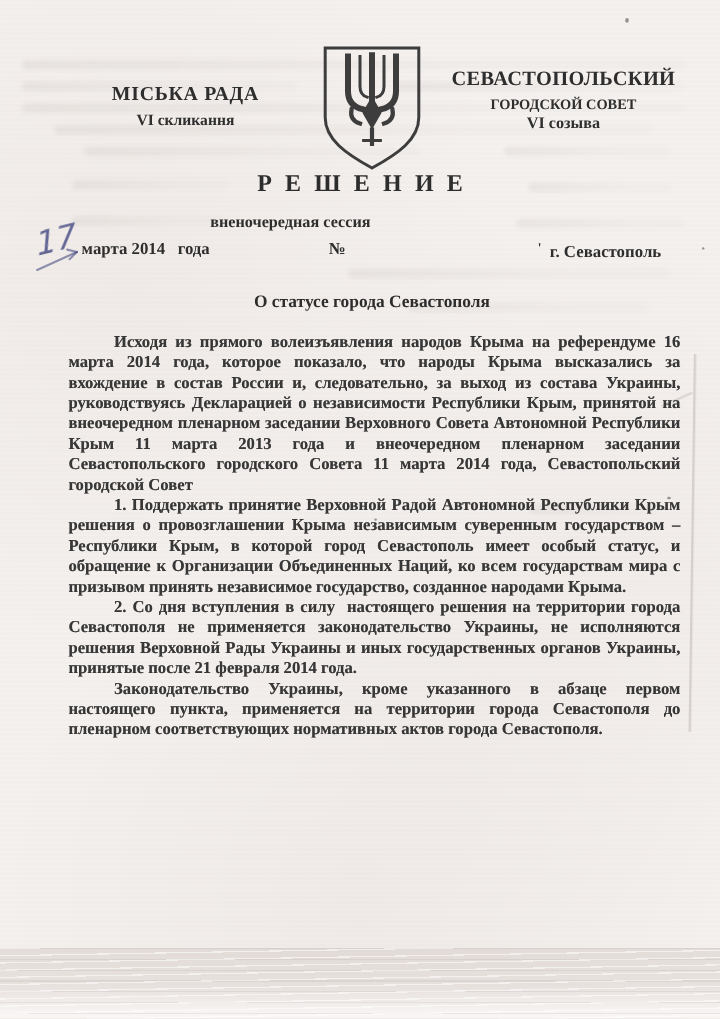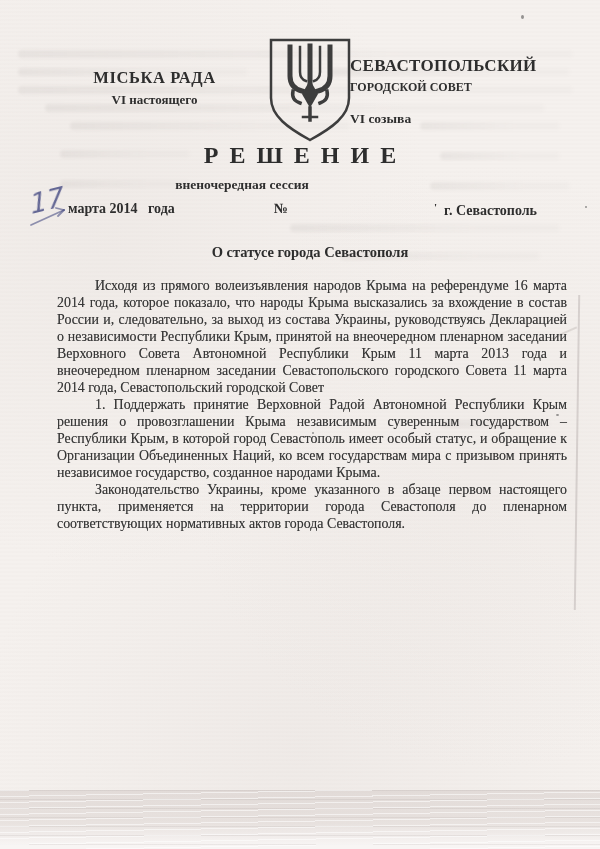--- a/index.html
+++ b/index.html
@@ -36,46 +36,46 @@
   .bottom-band{position:absolute;left:0;top:790px;width:600px;height:59px;
     background:
       repeating-linear-gradient(179deg, rgba(255,255,255,.55) 0 1px, transparent 1px 6px),
       repeating-linear-gradient(180deg, rgba(150,140,138,.14) 0 1px, transparent 1px 9px),
       linear-gradient(180deg, rgba(214,205,202,.55), rgba(226,219,216,.65) 55%, #f8f5f4 94%);}
   
   .hdr-left{position:absolute;left:52px;top:64px;width:205px;text-align:center;font-weight:bold;color:#2e2e2e;}
   .hdr-left .l0{font-size:16.5px;letter-spacing:.4px;}
   .hdr-left .l1{font-size:16.5px;margin-top:4px;letter-spacing:.6px;}
   .hdr-left .l2{font-size:13px;margin-top:4px;}
-  .hdr-right{position:absolute;left:350px;top:56px;width:215px;text-align:left;font-weight:bold;color:#2e2e2e;}
+  .hdr-right{position:absolute;left:362px;top:56px;width:215px;text-align:center;font-weight:bold;color:#2e2e2e;}
   .hdr-right .l0{font-size:17px;letter-spacing:.3px;}
   .hdr-right .l1{font-size:12px;margin-top:4px;}
-  .hdr-right .l2{font-size:13.5px;margin-top:16px;}
+  .hdr-right .l2{font-size:13.5px;margin-top:0;}
   .emblem{position:absolute;left:266px;top:36px;width:88px;height:108px;}
   
   .doc-title{position:absolute;left:0;top:142px;width:600px;text-align:center;
-    font-size:24px;font-weight:bold;letter-spacing:11px;text-indent:11px;color:#2d2d2d;}
+    font-size:20px;font-weight:bold;letter-spacing:11px;text-indent:11px;color:#2d2d2d;}
   .session{position:absolute;left:0;top:177px;width:484px;text-align:center;
     font-size:13.5px;font-weight:bold;color:#2e2e2e;}
   .meta{position:absolute;left:0;top:201px;width:600px;height:26px;font-weight:bold;font-size:14px;color:#2e2e2e;}
   .meta .date{position:absolute;left:68px;top:0;text-align:right;}
   .meta .num{position:absolute;left:274px;top:0;}
-  .meta .place{position:absolute;right:63px;top:0;}
+  .meta .place{position:absolute;right:49px;top:0;}
   .meta .tick{font-size:11px;vertical-align:4px;margin-right:7px;}
   .hand{position:absolute;left:30px;top:-16px;font-family:"DejaVu Sans",sans-serif;
     font-style:italic;font-size:27px;font-weight:400;color:rgba(75,80,134,.85);
     transform:rotate(-14deg) skewX(-8deg);filter:blur(.3px);}
   .hand-stroke{position:absolute;left:24px;top:-14px;}
   .subject{position:absolute;left:0;top:244px;width:620px;text-align:center;
     font-size:14.5px;font-weight:bold;color:#2d2d2d;}
   
   .body{position:absolute;left:57px;top:277px;width:510px;
     font-size:13.9px;line-height:17px;text-align:justify;color:#373737;
     text-shadow:0 0 .4px rgba(55,55,55,.55);}
-  .body p{margin:0;text-indent:38px;}
+  .body p{margin:0;text-indent:38px;font-weight:bold;}
   .reshil{text-align:center !important;text-indent:0 !important;margin:11px 0 12px !important;
     font-size:14.5px;letter-spacing:3.5px;color:#303030;}
   .stretch-last{text-align-last:justify;}
 </style>
 </head>
 <body>
 
 <div class="page">
 
   <div>
@@ -97,21 +97,21 @@
     <div class="crease2"></div>
     <div class="speck s1"></div>
     <div class="speck s2"></div>
     <div class="speck s3"></div>
     <div class="speck s4"></div>
     <div class="bottom-band"></div>
   </div>
 
   <div class="hdr-left">
     <div class="l1">МІСЬКА РАДА</div>
-    <div class="l2">VI настоящего</div>
+    <div class="l2">VI скликання</div>
   </div>
 
   <div class="emblem">
     <svg width="88" height="108" viewBox="0 0 88 108" xmlns="http://www.w3.org/2000/svg">
       <path d="M5,4 H83 V62 C83,80 66,92 44,104 C22,92 5,80 5,62 Z" fill="none" stroke="#3d3d3d" stroke-width="2.5"></path>
       <g stroke="#3d3d3d" fill="none" stroke-linecap="square">
         <path d="M44,10 V50" stroke-width="5"></path>
         <path d="M24,11 V40 Q24,52 36,55" stroke-width="5"></path>
         <path d="M64,11 V40 Q64,52 52,55" stroke-width="5"></path>
         <path d="M34,11 V36 Q34,43 40,45" stroke-width="2.5"></path>
@@ -146,16 +146,17 @@
     <span class="date">марта 2014&nbsp;&nbsp; года</span>
     <span class="num">№</span>
     <span class="place"><span class="tick">'</span><span>г. Севастополь</span></span>
   </div>
 
   <div class="subject">О статусе города Севастополя</div>
 
   <div class="body">
     <p>Исходя из прямого волеизъявления народов Крыма на референдуме 16 марта 2014 года, которое показало, что народы Крыма высказались за вхождение в состав России и, следовательно, за выход из состава Украины, руководствуясь Декларацией о независимости Республики Крым, принятой на внеочередном пленарном заседании Верховного Совета Автономной Республики Крым 11 марта 2013 года и внеочередном пленарном заседании Севастопольского городского Совета 11 марта 2014 года, Севастопольский городской Совет</p>
     <p>1. Поддержать принятие Верховной Радой Автономной Республики Крым решения о провозглашении Крыма независимым суверенным государством – Республики Крым, в которой город Севастополь имеет особый статус, и обращение к Организации Объединенных Наций, ко всем государствам мира с призывом принять независимое государство, созданное народами Крыма.</p>
+    <p>2. Со дня вступления в силу&nbsp; настоящего решения на территории города Севастополя не применяется законодательство Украины, не исполняются решения Верховной Рады Украины и иных государственных органов Украины, принятые после 21 февраля 2014 года.</p>
     <p>Законодательство Украины, кроме указанного в абзаце первом настоящего пункта, применяется на территории города Севастополя до пленарном соответствующих нормативных актов города Севастополя.</p>
   </div>
 
 </div>
 
 </body></html>

